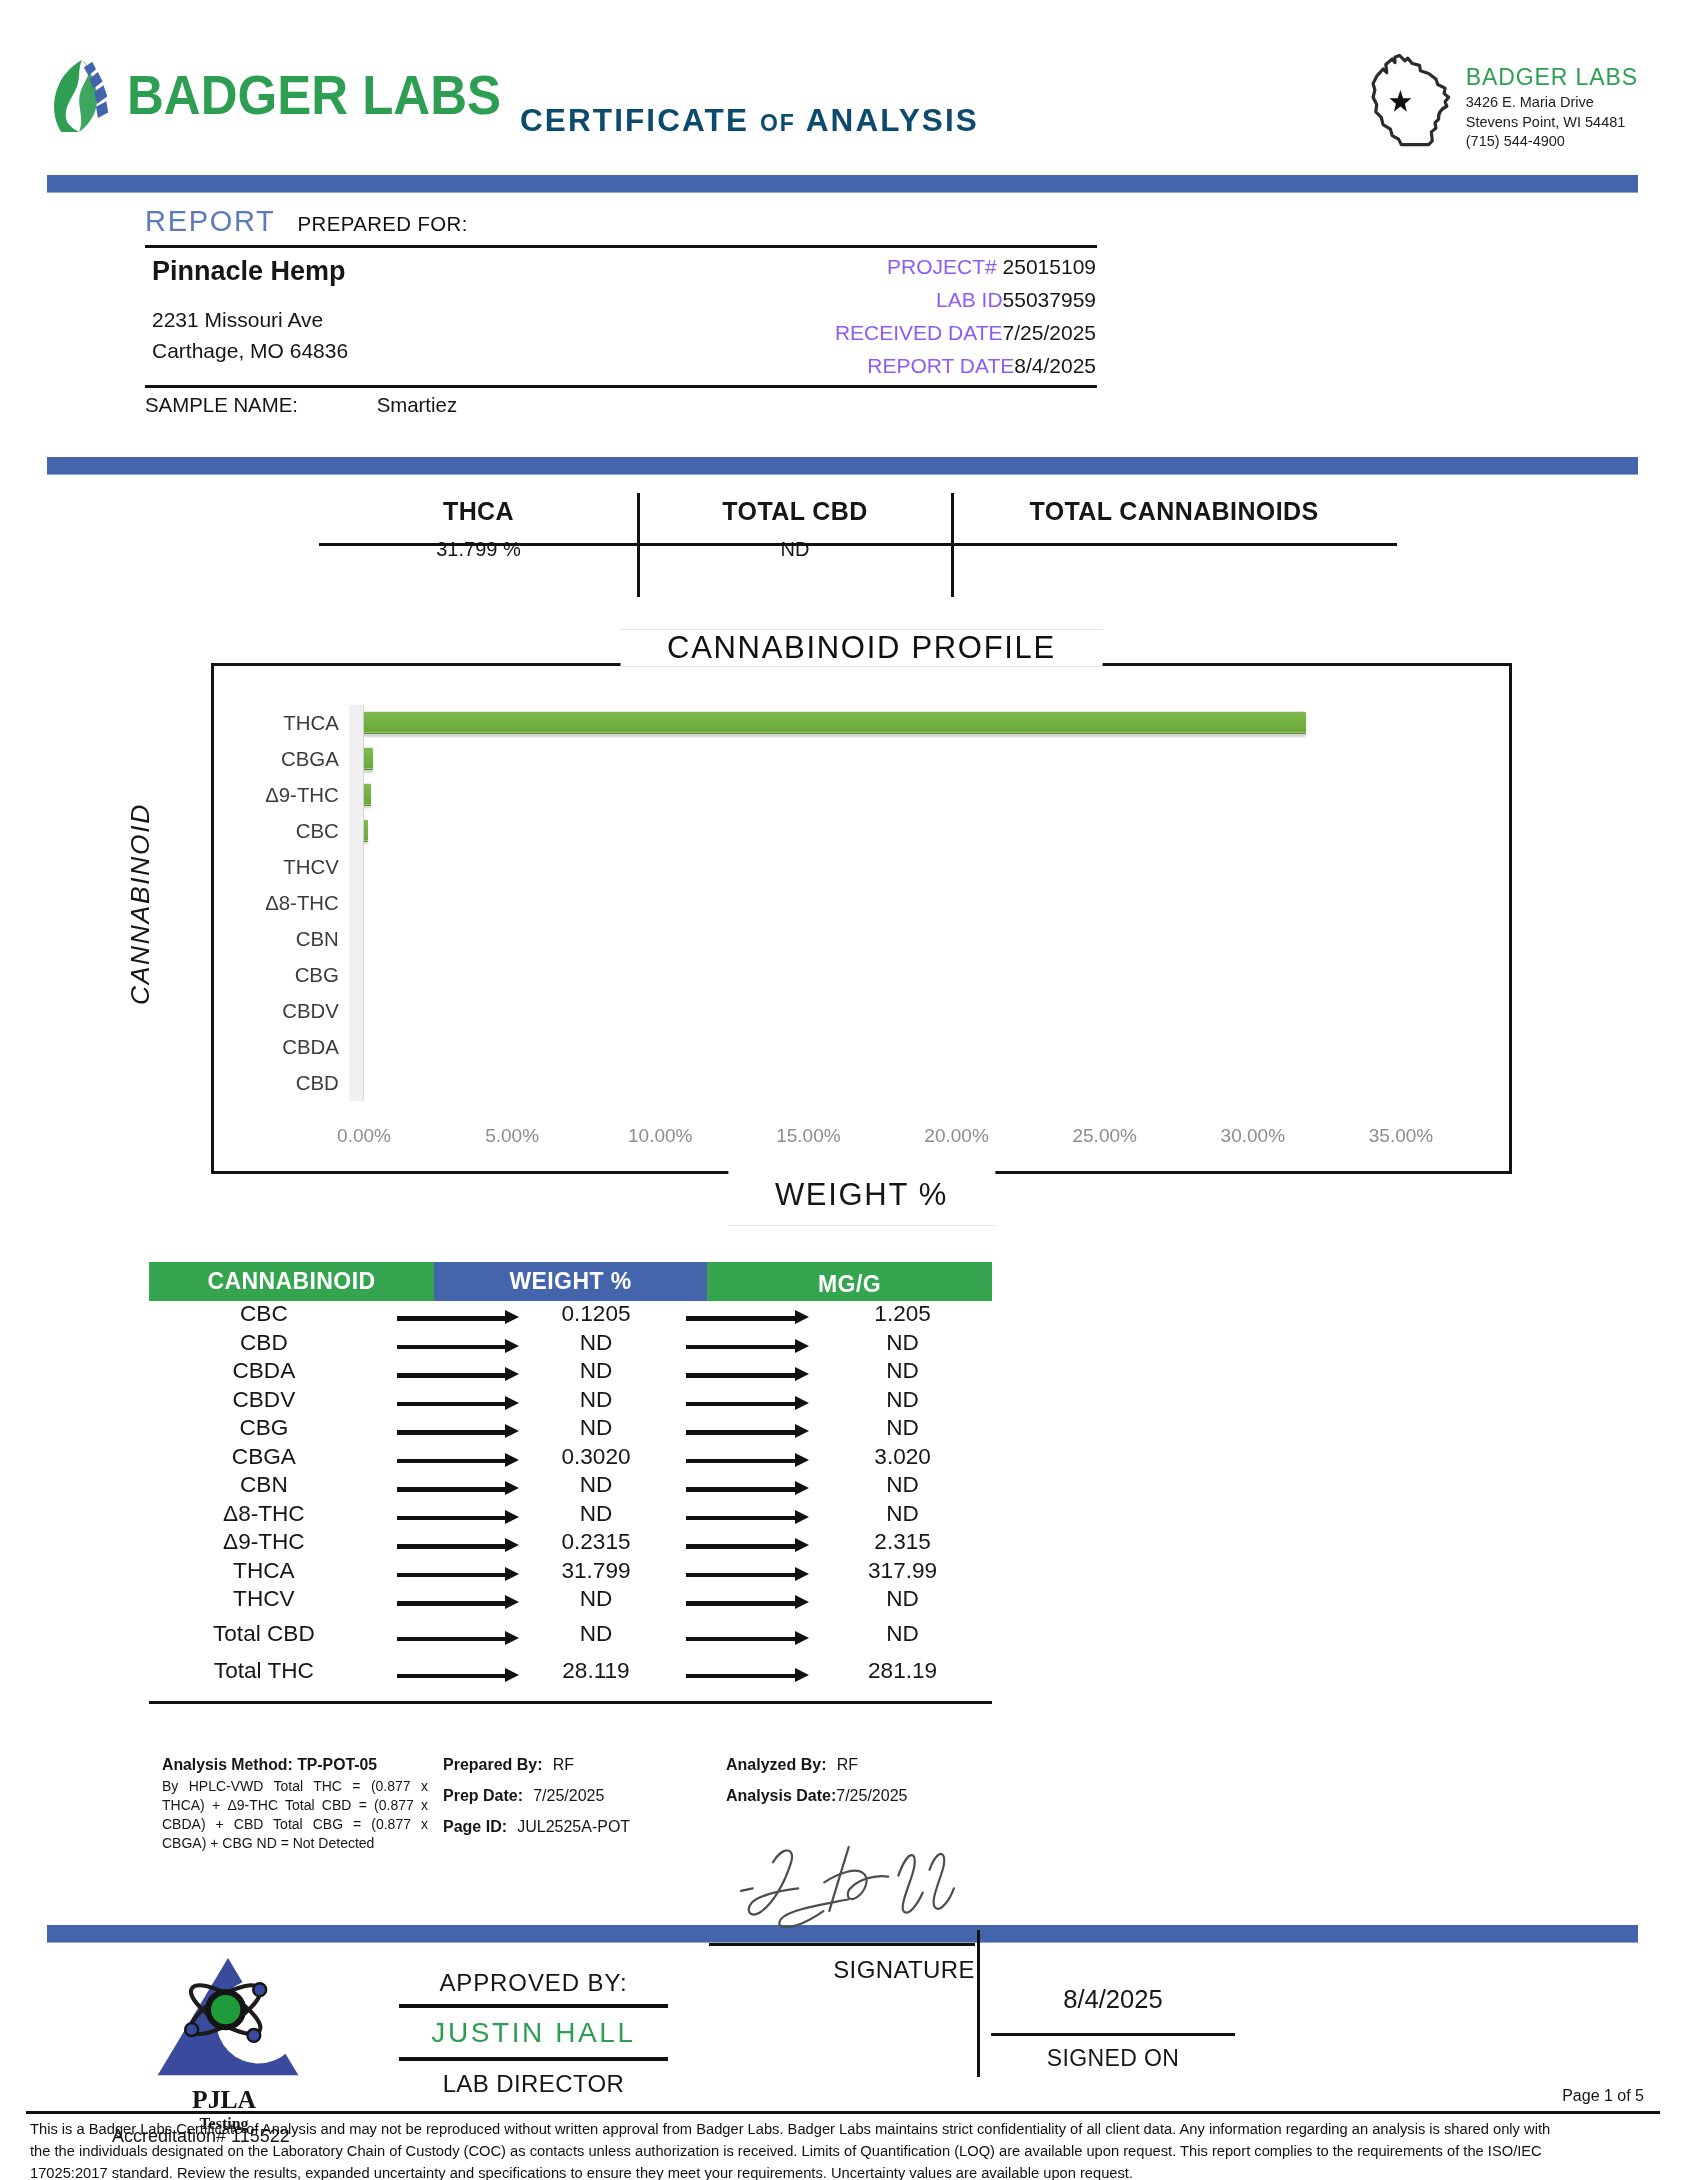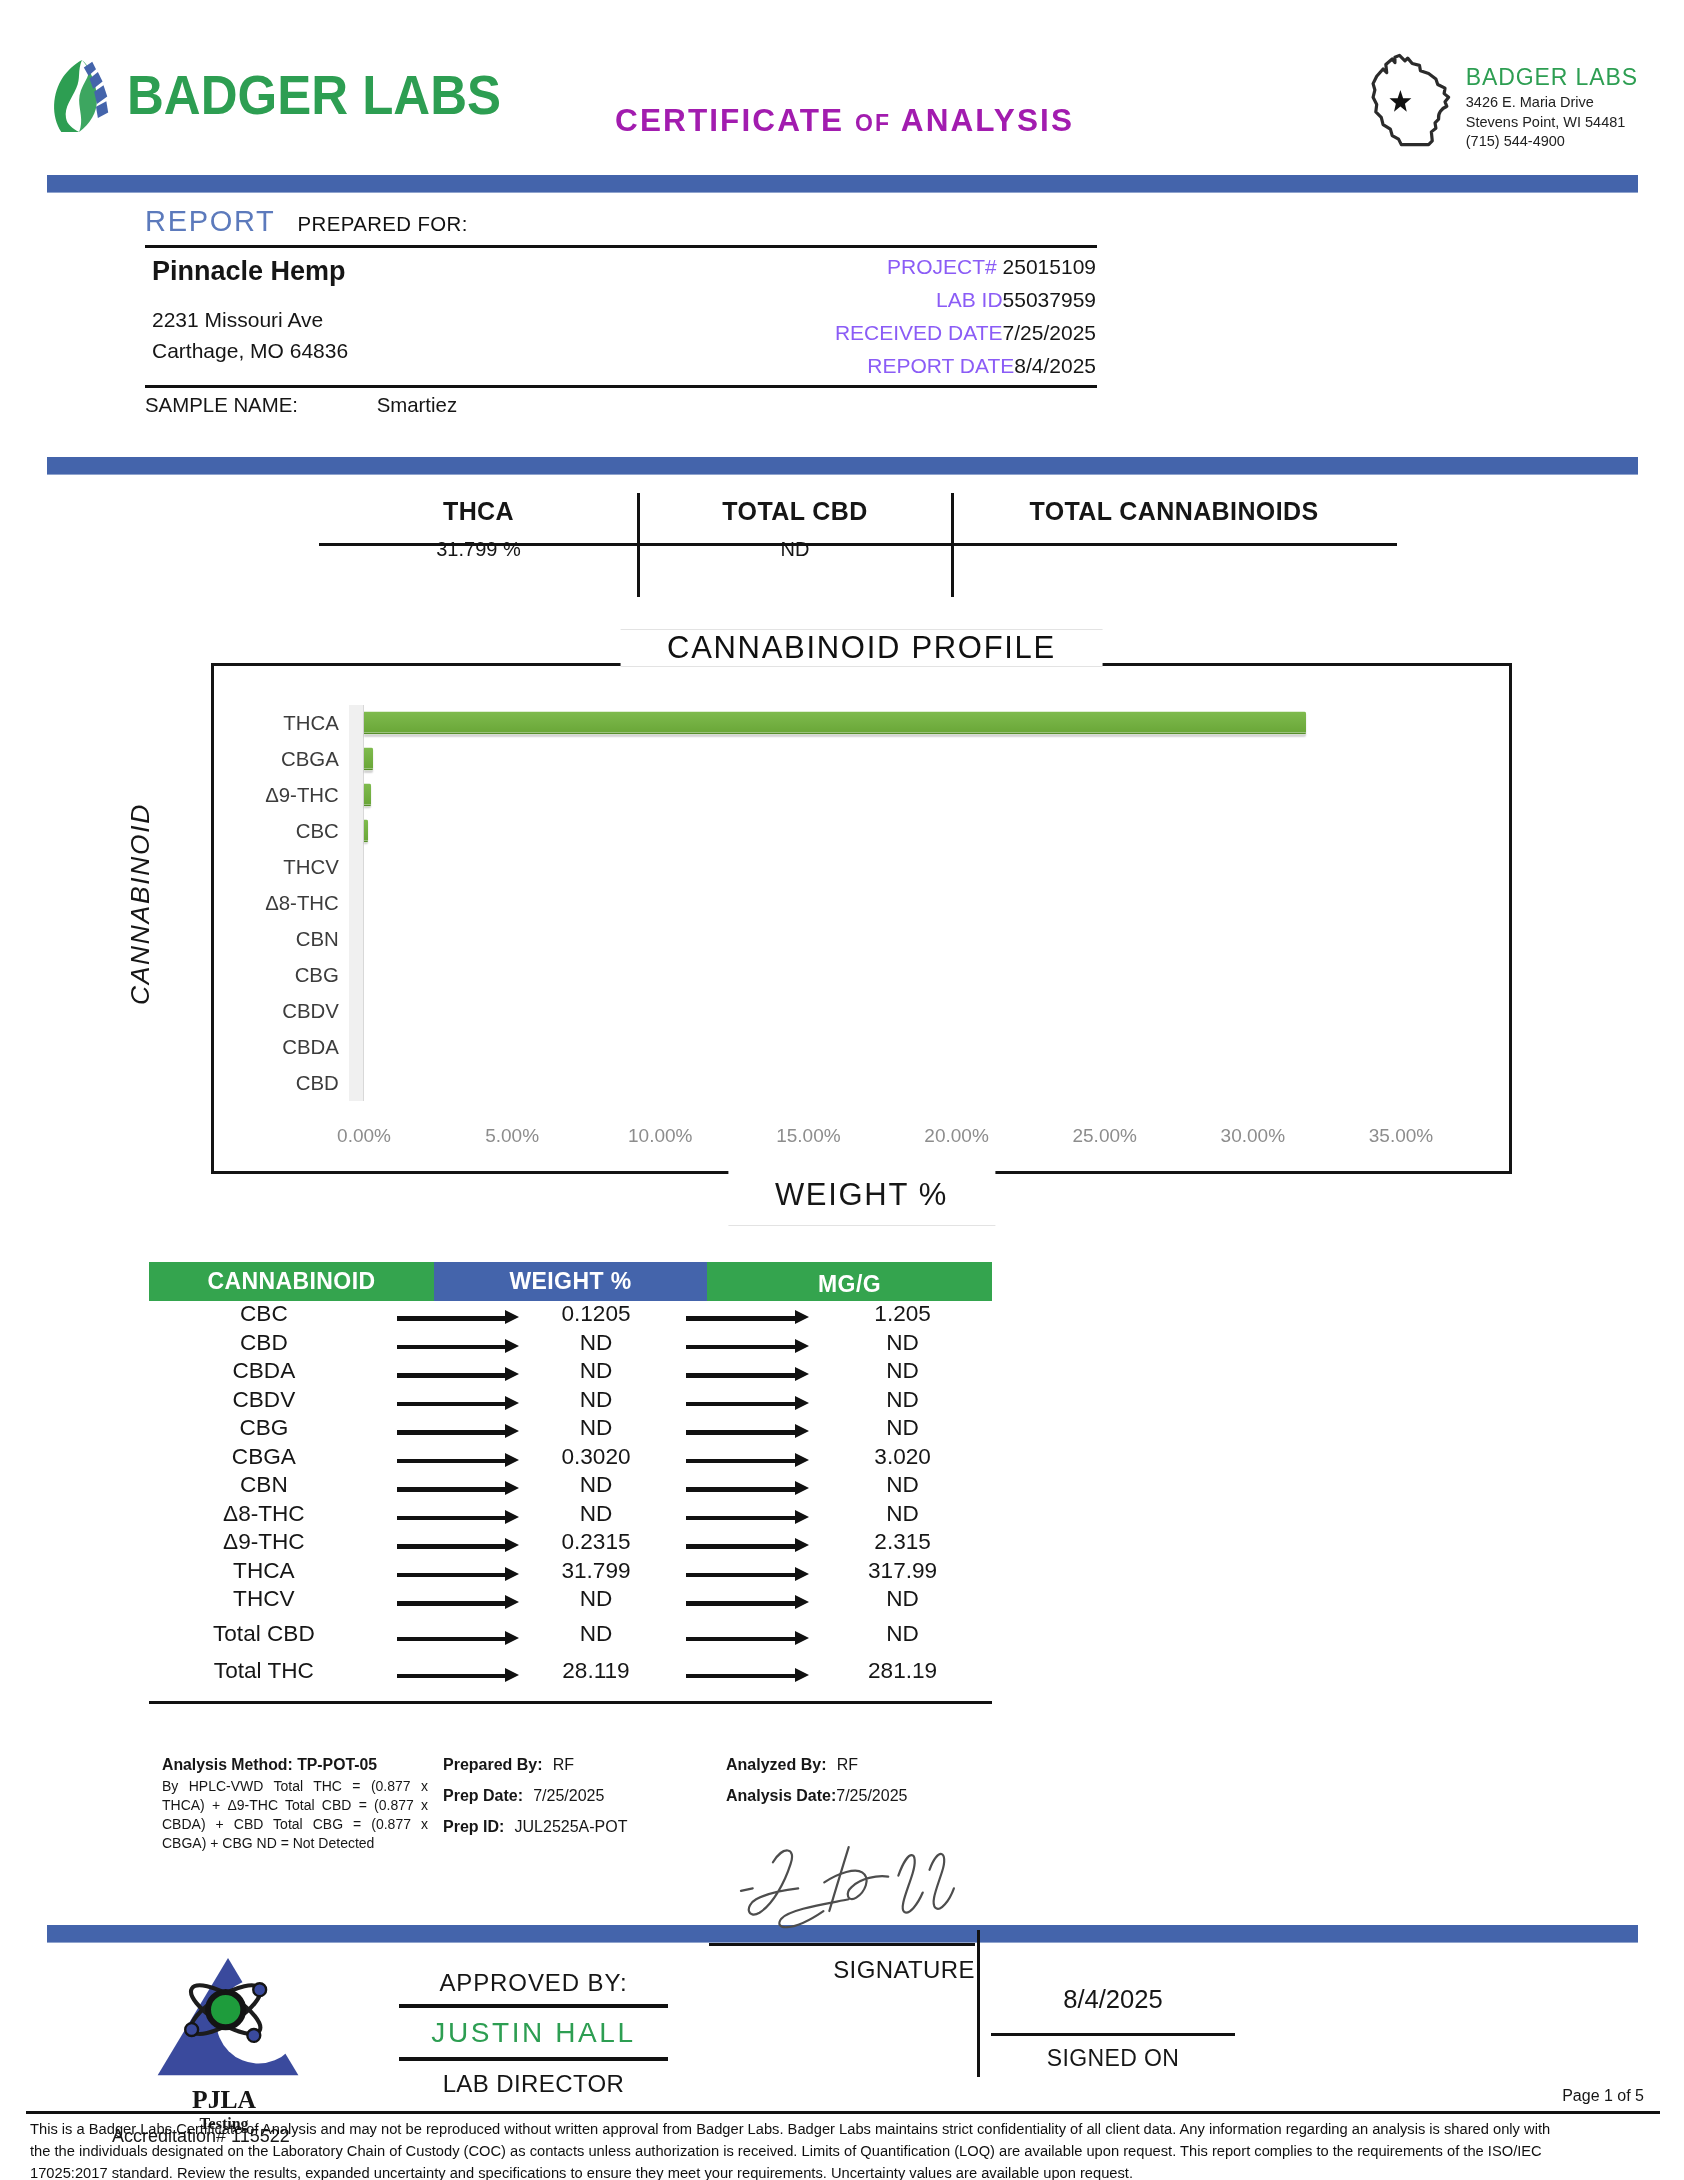--- a/index.html
+++ b/index.html
@@ -3,21 +3,21 @@
 <meta charset="utf-8">
 <style>
   * { margin:0; padding:0; box-sizing:border-box; }
   body { background:#ffffff; font-family:"Liberation Sans", sans-serif; color:#161616; }
   #page { position:relative; width:1685px; height:2181px; background:#fff; overflow:hidden; }
 
   
   .logo-row { position:absolute; left:47px; top:49px; right:47px; height:128px; }
   .logo { position:absolute; left:0; top:8.5px; display:flex; align-items:center; }
   .brand-text { font-size:51px; font-weight:bold; color:#2d9e52; letter-spacing:0px; margin-left:12px; transform:scaleY(1.08); transform-origin:center; }
-  .coa-title { position:absolute; left:473px; top:53px; width:554px; text-align:right; font-size:31.5px; letter-spacing:2.1px; color:#a21caf; font-weight:bold; white-space:nowrap; }
+  .coa-title { position:absolute; left:473px; top:53px; width:554px; text-align:left; font-size:31.5px; letter-spacing:2.1px; color:#0c4a6e; font-weight:bold; white-space:nowrap; }
   .coa-of { font-size:23px; }
   .lab-info { position:absolute; right:0; top:0; display:flex; align-items:flex-start; }
   .lab-info-text { margin-left:8.5px; padding-top:15.3px; }
   .lab-info-name { font-size:23px; color:#2d9e52; letter-spacing:0.9px; }
   .lab-info-addr { font-size:14.5px; color:#222; line-height:1.35; margin-top:1.7px; }
   .bluebar { position:absolute; left:47px; width:1591px; height:18px; background:#4464ab; border-bottom:1.7px solid #8fa3cd; }
   .bb1 { top:175px; } .bb2 { top:457px; } .bb3 { top:1925px; }
 
   
   .report-head { position:absolute; left:145px; top:205px; display:flex; align-items:baseline; }
@@ -443,21 +443,21 @@
   </div>
 
   <div class="notes">
     <div class="ncol nc1">
       <div class="n-title">Analysis Method: TP-POT-05</div>
       <div class="n-body">By HPLC-VWD Total THC = (0.877 x THCA) + Δ9-THC Total CBD = (0.877 x CBDA) + CBD Total CBG = (0.877 x CBGA) + CBG ND = Not Detected</div>
     </div>
     <div class="ncol nc2">
       <div class="n-row"><span class="nl">Prepared By:</span><span class="nv">RF</span></div>
       <div class="n-row"><span class="nl">Prep Date:</span><span class="nv">7/25/2025</span></div>
-      <div class="n-row"><span class="nl">Prep ID:</span><span class="nv">JUL2525A-POT</span></div>
+      <div class="n-row"><span class="nl">Page ID:</span><span class="nv">JUL2525A-POT</span></div>
     </div>
     <div class="ncol nc3">
       <div class="n-row"><span class="nl">Analyzed By:</span><span class="nv">RF</span></div>
       <div class="n-row"><span class="nl">Analysis Date:</span><span>7/25/2025</span></div>
     </div>
   </div>
 
   <div class="bluebar bb3"></div>
 
   <div class="pjla">

